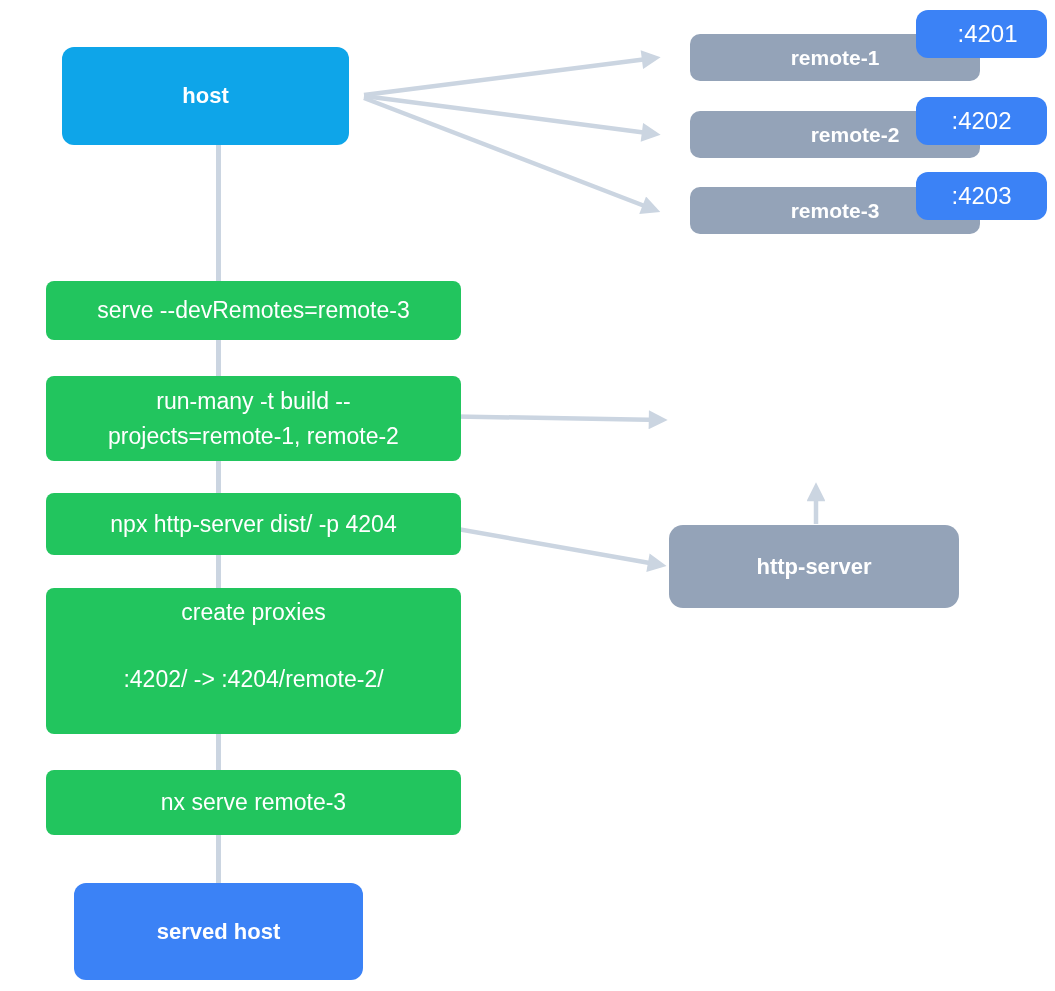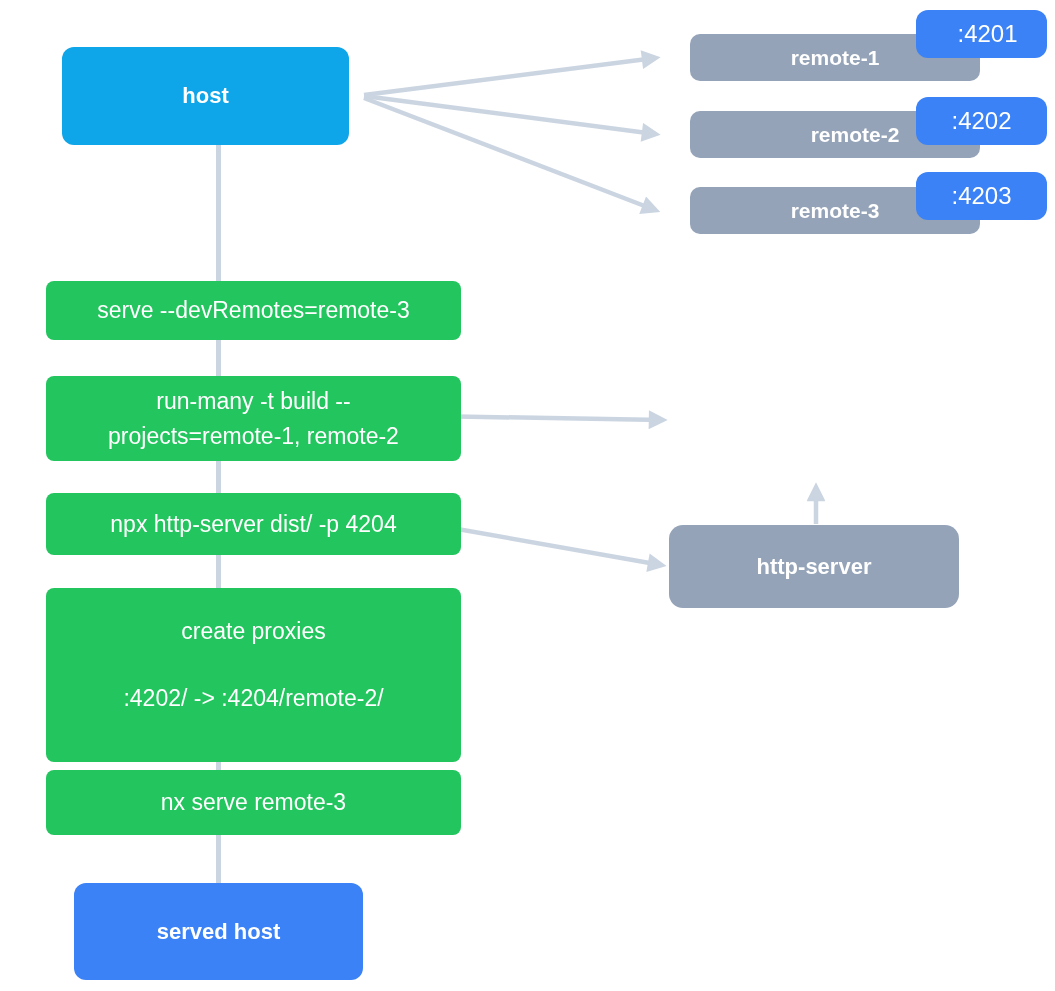--- a/index.html
+++ b/index.html
@@ -77,23 +77,23 @@
     font-size: 23px;
     text-align: center;
     flex-direction: column;
     z-index: 2;
     margin-left: 34px;
   }
   .step-1 { top: 281px; height: 59px; }
   .step-2 { top: 376px; height: 85px; line-height: 35px; }
   .step-3 { top: 493px; height: 62px; }
   .step-4 {
-    top: 588px; height: 174px;
+    top: 588px; height: 146px;
     justify-content: flex-start;
-    padding-top: 26px;
+    padding-top: 7px;
     line-height: 34px;
   }
   .step-4 .gap { height: 33px; }
   .step-5 { top: 770px; height: 65px; }
   .node-dist {
     left: 670px; top: 364px; width: 288px; height: 113px;
     background: var(--node-gray, #94a3b8);
     border-radius: 14px;
     font-size: 23px; line-height: 33px;
     align-items: flex-start;

